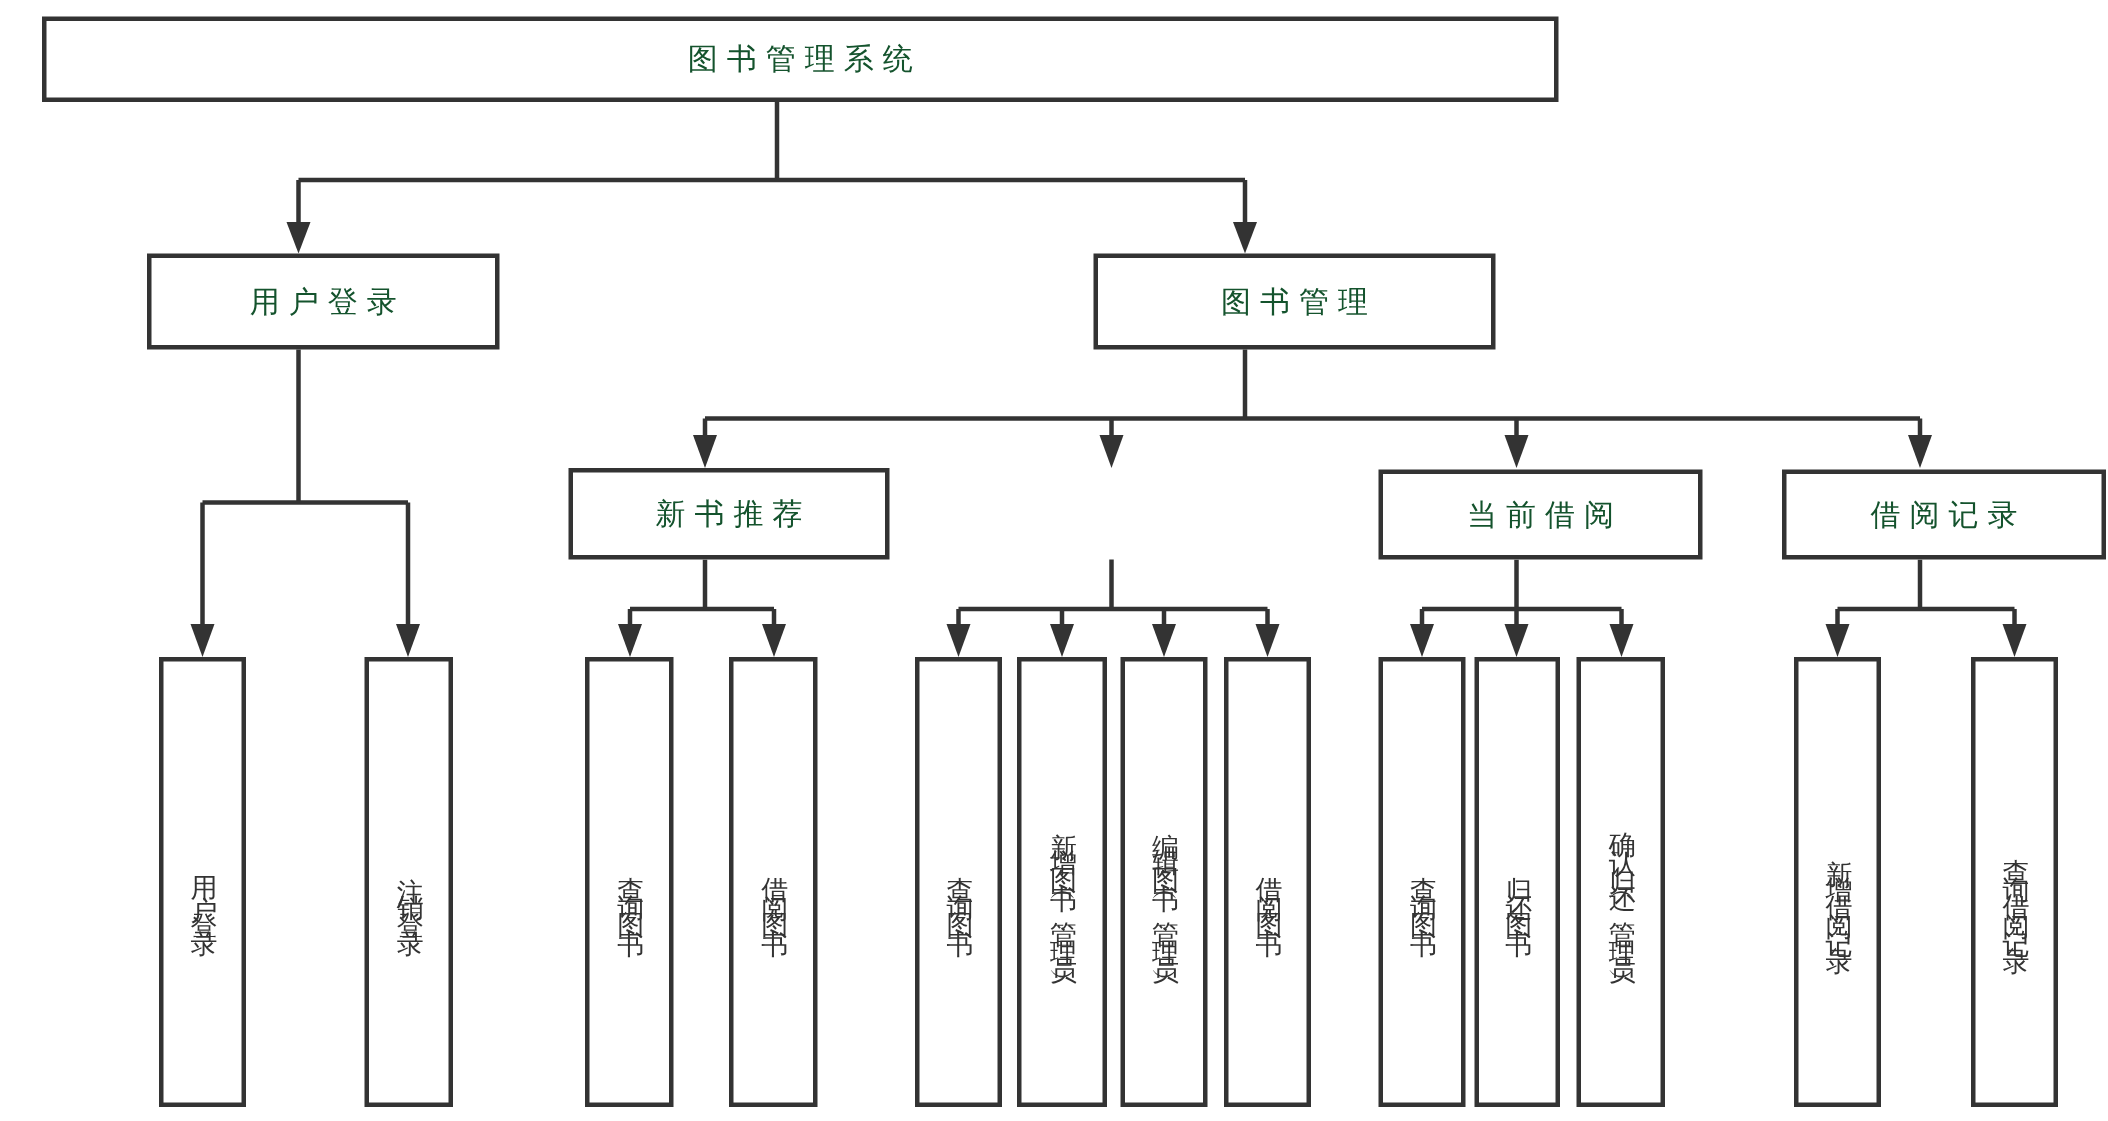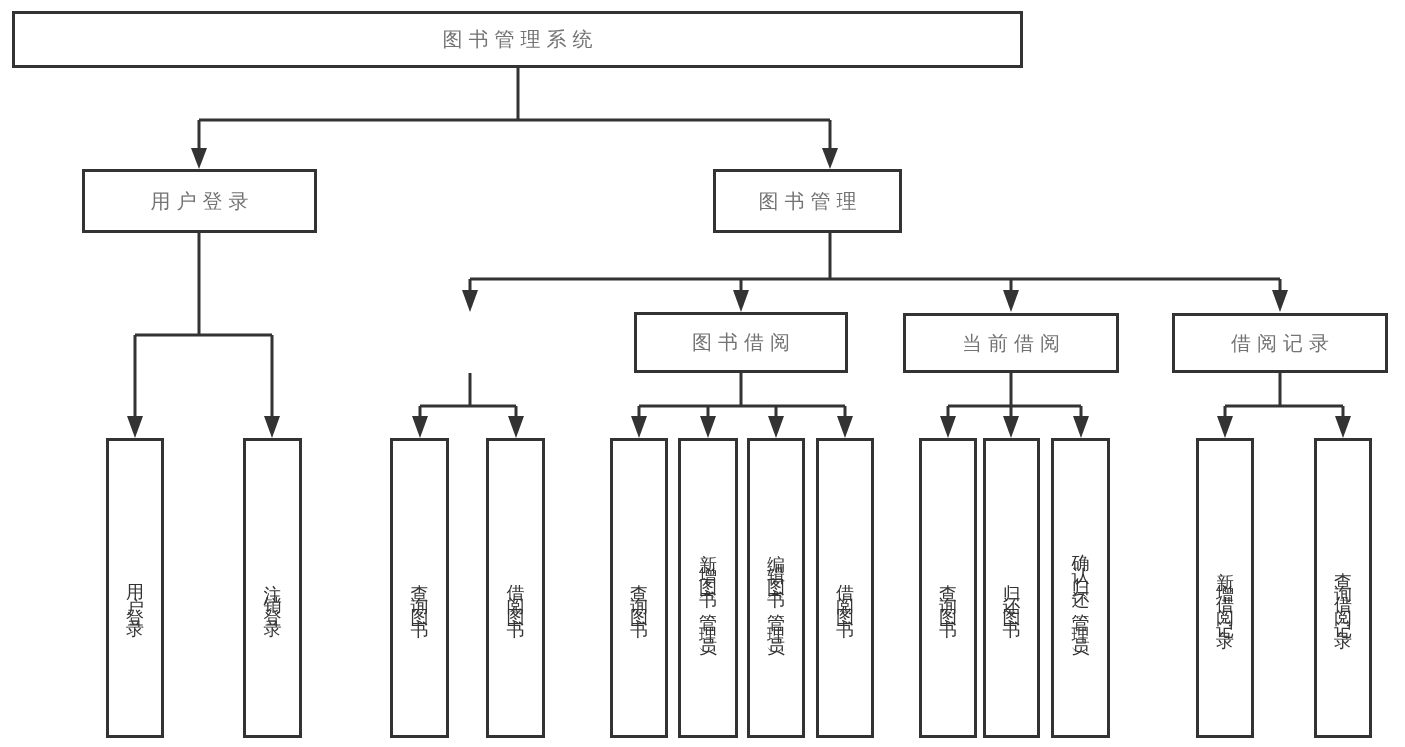--- a/index.html
+++ b/index.html
@@ -21,25 +21,26 @@
   .connectors polygon { fill: #333333; }
   .node {
     position: absolute;
     box-sizing: border-box;
     background: #ffffff;
     border: 3px solid #333333;
     display: flex;
     align-items: center;
     justify-content: center;
     font-size: 20px;
-    color: #737373;
+    color: #14532d;
     letter-spacing: 6px;
     padding-left: 6px;
     white-space: nowrap;
     z-index: 2;
+    margin-left: 16px;
   }
   .leaf {
     position: absolute;
     box-sizing: border-box;
     background: #ffffff;
     border: 3px solid #333333;
     display: flex;
     align-items: center;
     justify-content: center;
     writing-mode: vertical-rl;
@@ -141,23 +142,23 @@
       <line x1="1225" y1="406" x2="1225" y2="420"></line>
       <polygon points="1217,416 1233,416 1225,438"></polygon>
       <line x1="1343" y1="406" x2="1343" y2="420"></line>
       <polygon points="1335,416 1351,416 1343,438"></polygon>
     </g>
   </svg>
 
   <div class="node" style="left:12px; top:11px; width:1011px; height:57px;">图书管理系统</div>
 
   <div class="node" style="left:82px; top:169px; width:235px; height:64px;">用户登录</div>
-  <div class="node" style="left:713px; top:169px; width:189px; height:64px;">图书管理</div>
+  <div class="node" style="left:713px; top:169px; width:268px; height:64px;">图书管理</div>
 
-  <div class="node" style="left:634px; top:312px; width:214px; height:61px;">图书借阅</div>
+  <div class="node" style="left:363px; top:312px; width:214px; height:61px;">新书推荐</div>
   <div class="node" style="left:1172px; top:313px; width:216px; height:60px;">借阅记录</div>
   <div class="node" style="left:903px; top:313px; width:216px; height:60px;">当前借阅</div>
 
   <div class="leaf" style="left:106px; width:58px;">用户登录</div>
   <div class="leaf" style="left:243px; width:59px;">注销登录</div>
 
   <div class="leaf" style="left:390px; width:59px;">查询图书</div>
   <div class="leaf" style="left:486px; width:59px;">借阅图书</div>
 
   <div class="leaf" style="left:610px; width:58px;">查询图书</div>

